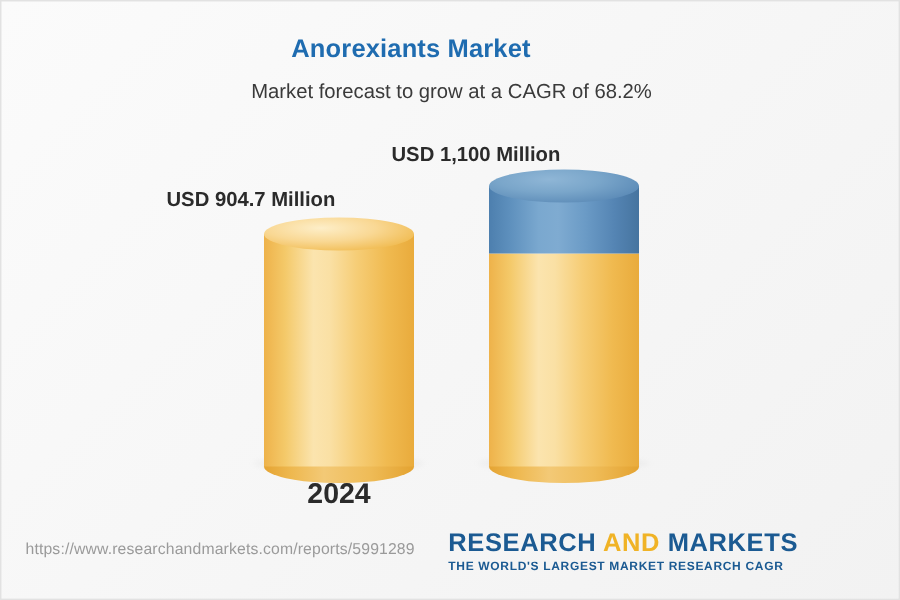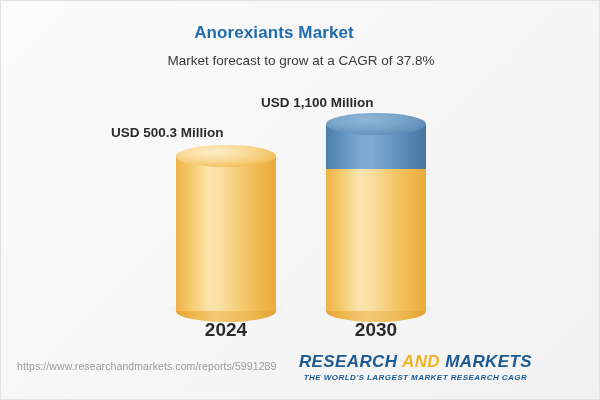--- a/index.html
+++ b/index.html
@@ -134,22 +134,20 @@
     width:547px;height:52px;
   }
   .source-url{
     position:absolute;left:16px;top:13px;
     font-size:10.5px;
     color:#9a9a9a;
     letter-spacing:.1px;
   }
   .logo{
     position:absolute;right:16px;top:6px;
-    text-align:center;
-    font-style:italic;
   }
   .logo-main{
     font-size:17px;font-weight:bold;
     letter-spacing:.4px;
     color:#1b5a92;
     line-height:1.05;
     white-space:nowrap;
   }
   .logo-main .and{color:#f0b326;}
   .logo-tag{
@@ -159,26 +157,26 @@
     color:#1b5a92;
     white-space:nowrap;
   }
 </style>
 </head>
 <body>
 
 <div class="canvas">
 
   <div class="chart-title">Anorexiants Market</div>
-  <div class="chart-subtitle">Market forecast to grow at a CAGR of 37.8%</div>
+  <div class="chart-subtitle">Market forecast to grow at a CAGR of 68.2%</div>
 
   <div class="plot">
 
     <div class="bar-group g2024">
-      <div class="value-label">USD 500.3 Million</div>
+      <div class="value-label">USD 904.7 Million</div>
       <div class="floor-shadow"></div>
       <div class="cylinder" style="top:155px;height:155px;">
         <div class="seg amber" style="top:0;height:155px;">
           <div class="bottom-round"></div>
           <div class="body"></div>
           <div class="cap"></div>
         </div>
       </div>
     </div>
 
@@ -191,21 +189,20 @@
           <div class="body"></div>
         </div>
         <div class="seg blue" style="top:0;height:45px;">
           <div class="body"></div>
           <div class="cap"></div>
         </div>
       </div>
     </div>
 
     <div class="cat-label c2024">2024</div>
-    <div class="cat-label c2030">2030</div>
   </div>
 
   <div class="footer">
     <div class="source-url">https://www.researchandmarkets.com/reports/5991289</div>
     <div class="logo">
       <div class="logo-main"><span>RESEARCH</span> <span class="and">AND</span> <span>MARKETS</span></div>
       <div class="logo-tag">THE WORLD'S LARGEST MARKET RESEARCH CAGR</div>
     </div>
   </div>
 

